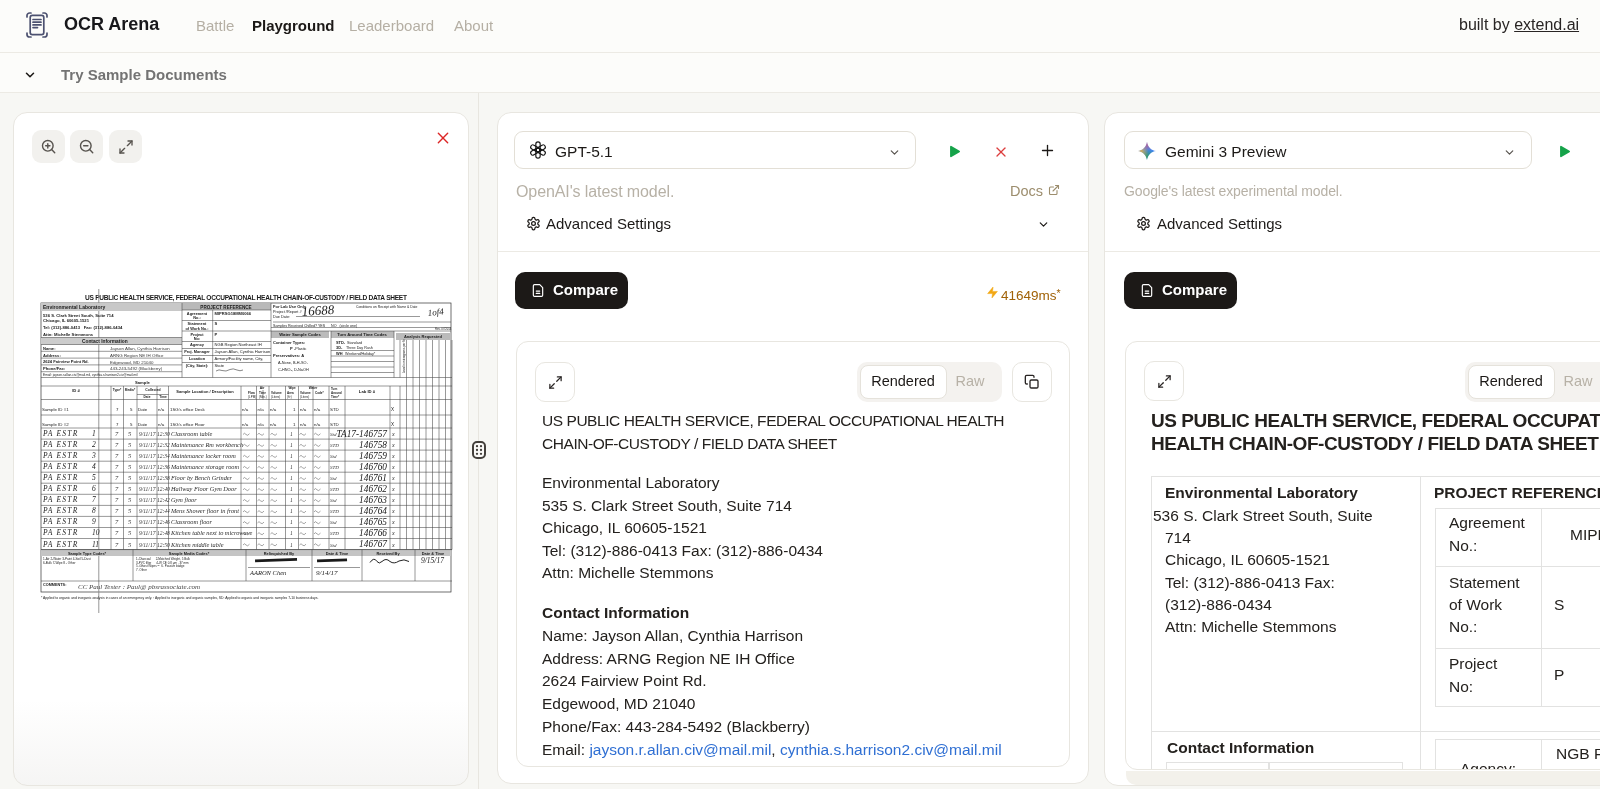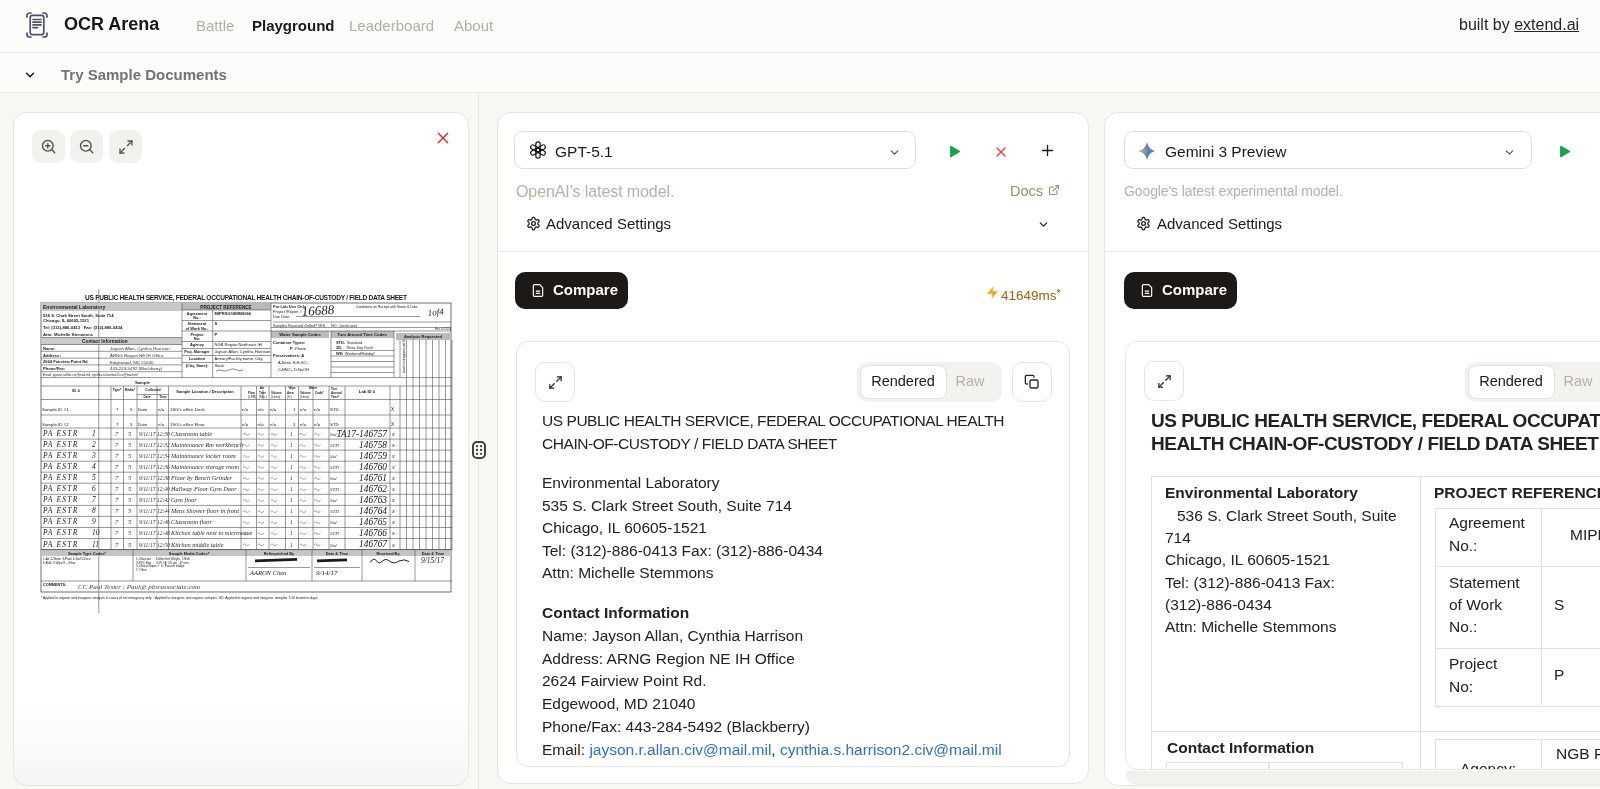--- a/index.html
+++ b/index.html
@@ -642,21 +642,21 @@
 <div class="abs" style="left:1468px;top:365px;width:87px;height:34px;background:#fff;border:1px solid #e5e2db;border-radius:8px"></div>
 <div class="abs" style="left:1511px;top:373px;font-size:14.5px;font-weight:500;color:#1c1917;transform:translateX(-50%)">Rendered</div>
 <div class="abs" style="left:1578px;top:373px;font-size:14.5px;font-weight:500;color:#b7b1a6;transform:translateX(-50%)">Raw</div>
 <div class="abs" style="left:1151px;top:410.3px;font-size:19px;font-weight:700;color:#24211e;white-space:nowrap;letter-spacing:-0.45px">US PUBLIC HEALTH SERVICE, FEDERAL OCCUPATION</div>
 <div class="abs" style="left:1151px;top:433.3px;font-size:19px;font-weight:700;color:#24211e;white-space:nowrap;letter-spacing:-0.45px">HEALTH CHAIN-OF-CUSTODY / FIELD DATA SHEET</div>
 <div class="abs" style="left:1125px;top:341px;width:475px;height:428px;overflow:hidden">
     <div class="abs" style="left:25.6px;top:135px;width:600px;height:600px;border:1px solid #e2e2e1"></div>
     <div class="abs" style="left:295.3px;top:135px;width:1px;height:600px;background:#e2e2e1"></div>
     <div class="abs" style="left:25.6px;top:390.4px;width:600px;height:1px;background:#e2e2e1"></div>
     <div class="abs" style="left:40.0px;top:142.8px;font-size:15.5px;font-weight:700;color:#24211e;white-space:nowrap;">Environmental Laboratory</div>
-    <div class="abs" style="left:52px;top:165.8px;font-size:15.5px;font-weight:400;color:#24211e;white-space:nowrap;text-align:center;">536 S. Clark Street South, Suite</div>
+    <div class="abs" style="left:28px;top:165.8px;font-size:15.5px;font-weight:400;color:#24211e;white-space:nowrap;text-align:center;">536 S. Clark Street South, Suite</div>
     <div class="abs" style="left:40.0px;top:187.8px;font-size:15.5px;font-weight:400;color:#24211e;white-space:nowrap;">714</div>
     <div class="abs" style="left:40.0px;top:209.8px;font-size:15.5px;font-weight:400;color:#24211e;white-space:nowrap;">Chicago, IL 60605-1521</div>
     <div class="abs" style="left:40.0px;top:232.8px;font-size:15.5px;font-weight:400;color:#24211e;white-space:nowrap;">Tel: (312)-886-0413 Fax:</div>
     <div class="abs" style="left:40.0px;top:254.8px;font-size:15.5px;font-weight:400;color:#24211e;white-space:nowrap;">(312)-886-0434</div>
     <div class="abs" style="left:40.0px;top:276.8px;font-size:15.5px;font-weight:400;color:#24211e;white-space:nowrap;">Attn: Michelle Stemmons</div>
     <div class="abs" style="left:309.0px;top:142.8px;font-size:15.5px;font-weight:700;color:#24211e;white-space:nowrap;">PROJECT REFERENCE</div>
     <div class="abs" style="left:309.7px;top:167px;width:600px;height:199px;border:1px solid #e2e2e1"></div>
     <div class="abs" style="left:416px;top:167px;width:1px;height:199px;background:#e2e2e1"></div>
     <div class="abs" style="left:309.7px;top:224.5px;width:600px;height:1px;background:#e2e2e1"></div>
     <div class="abs" style="left:309.7px;top:307px;width:600px;height:1px;background:#e2e2e1"></div>

